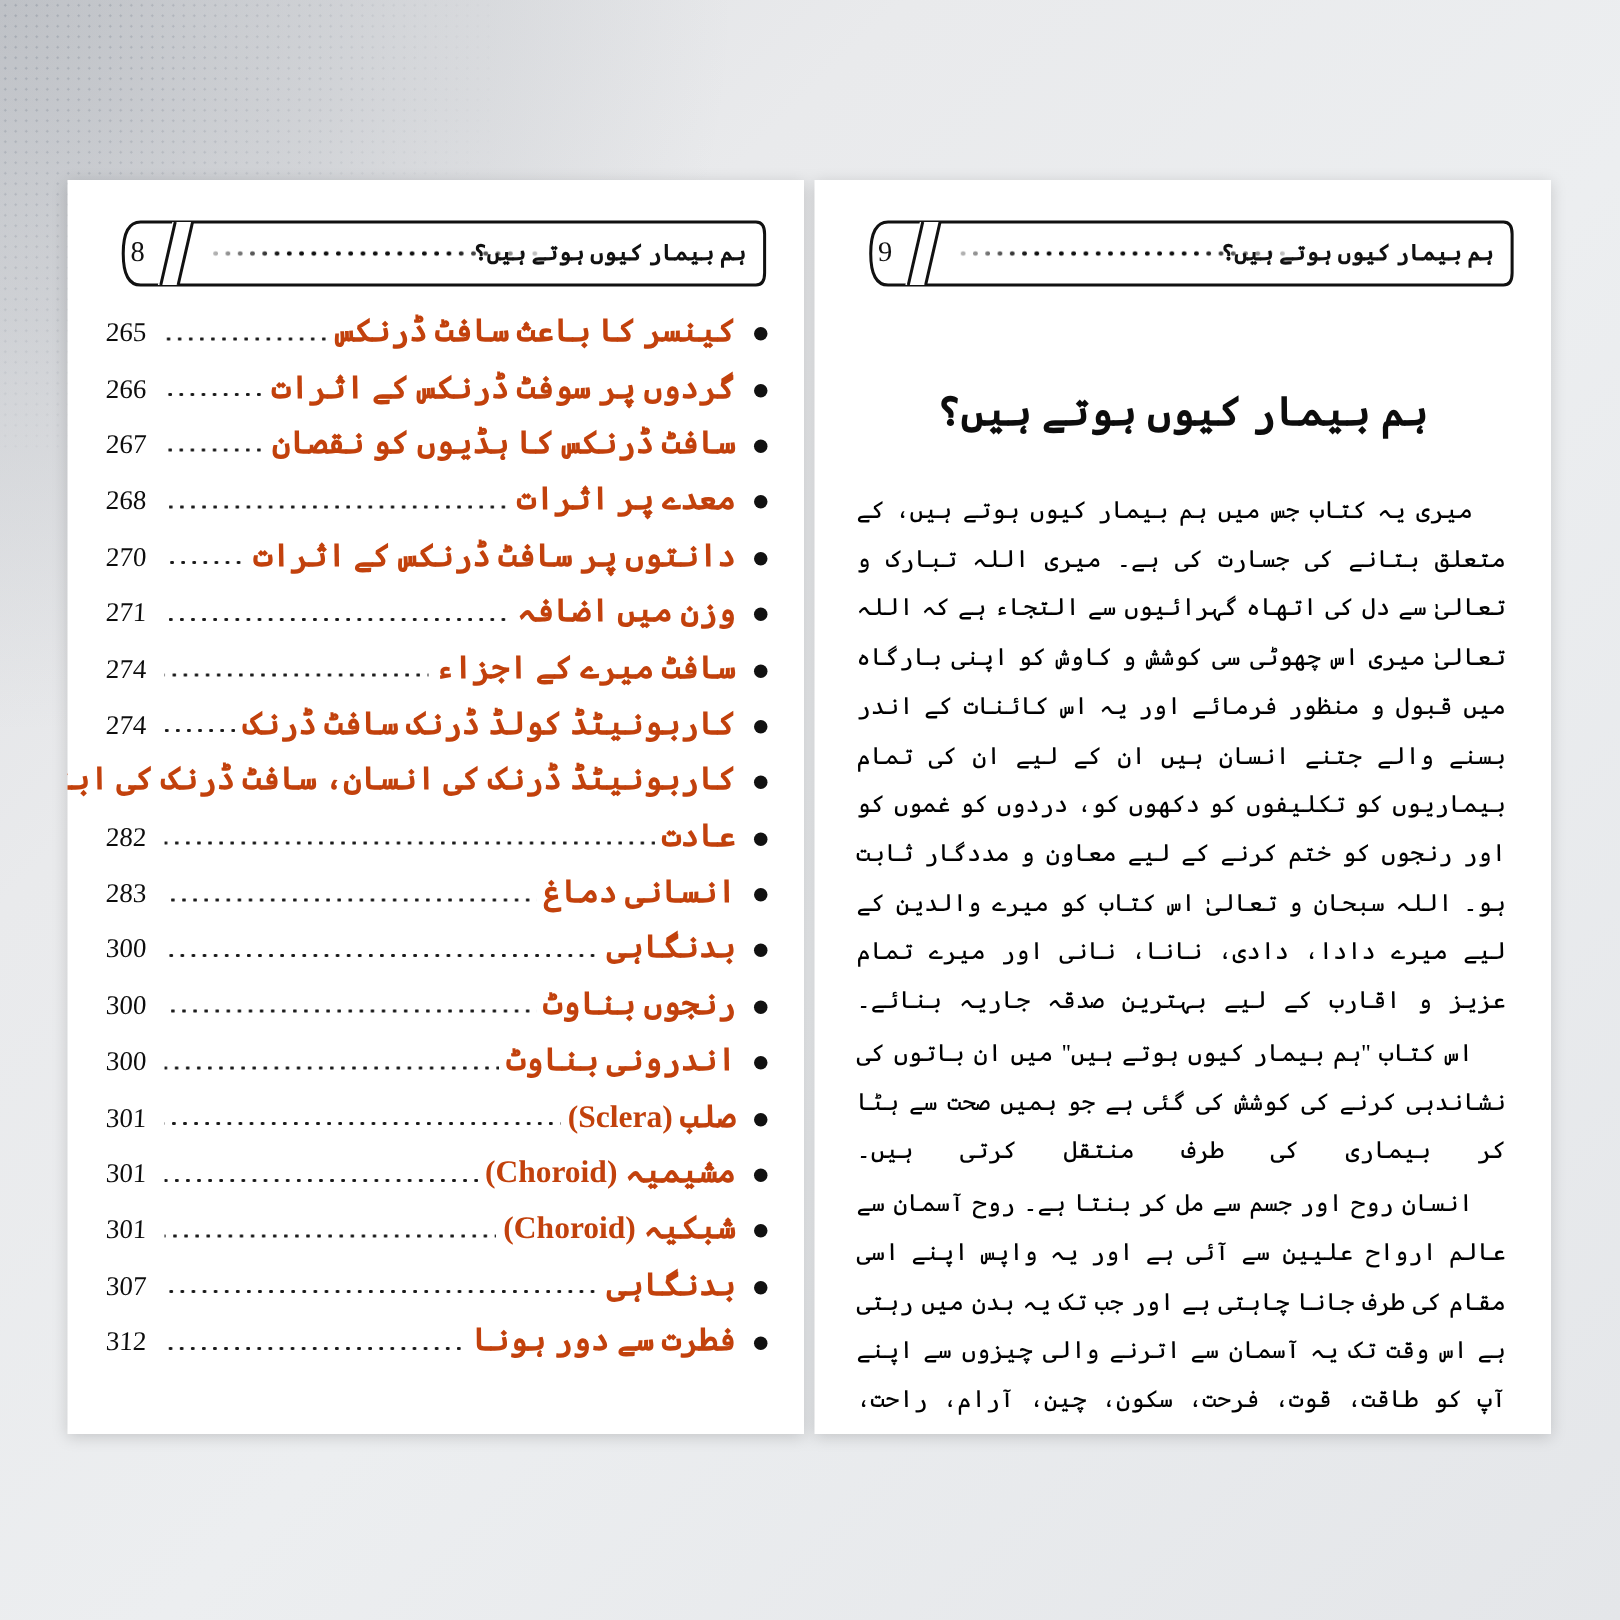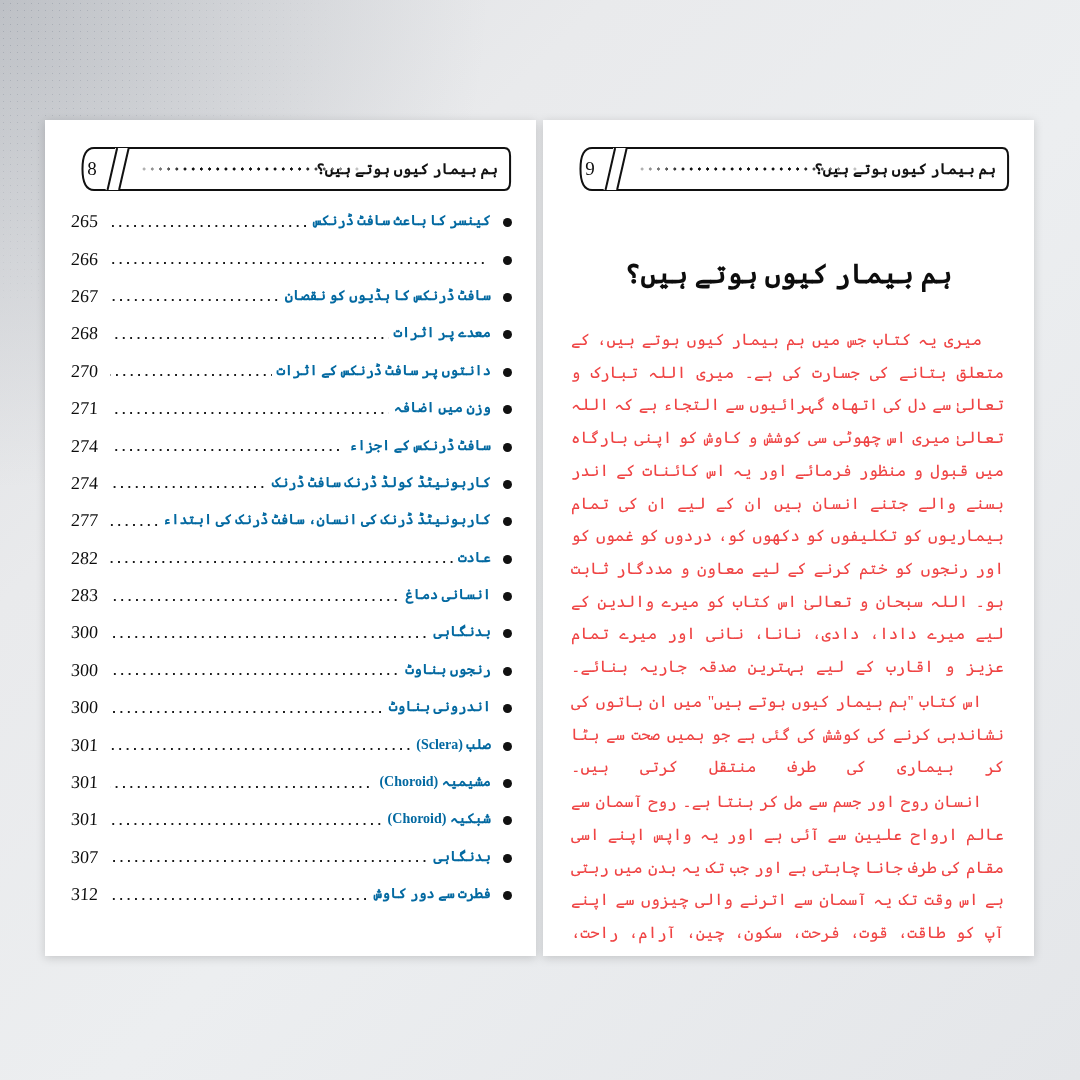--- a/index.html
+++ b/index.html
@@ -114,23 +114,23 @@
     flex: 0 0 auto;
     width: 9px; height: 9px;
     border-radius: 50%;
     background: #111;
     margin-left: 12px;
     margin-right: 2px;
   }
   .toc-label {
     flex: 0 0 auto;
     font-family: "Liberation Serif", serif;
-    font-size: 14px;
+    font-size: 21px;
     font-weight: 700;
-    color: #0369a1;
+    color: #c2410c;
     white-space: nowrap;
     direction: rtl;
     transform: translateY(-2px);
   }
   .toc-leader {
     flex: 1 1 auto;
     height: 6px;
     margin: 0 5px;
     background-image: radial-gradient(circle, #1a1a1a 1.05px, transparent 1.35px);
     background-size: 7.4px 6px;
@@ -161,21 +161,21 @@
     margin: 34px 30px 0 28px;
     direction: rtl;
     text-align: justify;
     text-align-last: justify;
   }
   .body-copy p {
     margin: 0 0 2px 0;
     font-family: "Liberation Serif", serif;
     font-size: 16.2px;
     line-height: 2.02;
-    color: #ef4444;
+    color: #000000;
     text-indent: 22px;
     text-align: justify;
     text-align-last: justify;
     word-spacing: 1px;
   }
 </style>
 </head>
 <body>
 
 <div id="backdrop"></div>
@@ -199,20 +199,21 @@
     <div class="toc">
 
     <div class="toc-row">
           <span class="toc-bullet"></span>
           <span class="toc-label">کینسر کا باعث سافٹ ڈرنکس</span>
           <span class="toc-leader"></span>
           <span class="toc-page">265</span>
         </div>
         <div class="toc-row">
           <span class="toc-bullet"></span>
+          <span class="toc-label">گردوں پر سوفٹ ڈرنکس کے اثرات</span>
           <span class="toc-leader"></span>
           <span class="toc-page">266</span>
         </div>
         <div class="toc-row">
           <span class="toc-bullet"></span>
           <span class="toc-label">سافٹ ڈرنکس کا ہڈیوں کو نقصان</span>
           <span class="toc-leader"></span>
           <span class="toc-page">267</span>
         </div>
         <div class="toc-row">
@@ -228,21 +229,21 @@
           <span class="toc-page">270</span>
         </div>
         <div class="toc-row">
           <span class="toc-bullet"></span>
           <span class="toc-label">وزن میں اضافہ</span>
           <span class="toc-leader"></span>
           <span class="toc-page">271</span>
         </div>
         <div class="toc-row">
           <span class="toc-bullet"></span>
-          <span class="toc-label">سافٹ ڈرنکس کے اجزاء</span>
+          <span class="toc-label">سافٹ میرے کے اجزاء</span>
           <span class="toc-leader"></span>
           <span class="toc-page">274</span>
         </div>
         <div class="toc-row">
           <span class="toc-bullet"></span>
           <span class="toc-label">کاربونیٹڈ کولڈ ڈرنک سافٹ ڈرنک</span>
           <span class="toc-leader"></span>
           <span class="toc-page">274</span>
         </div>
         <div class="toc-row">
@@ -300,21 +301,21 @@
           <span class="toc-page">301</span>
         </div>
         <div class="toc-row">
           <span class="toc-bullet"></span>
           <span class="toc-label">بدنگاہی</span>
           <span class="toc-leader"></span>
           <span class="toc-page">307</span>
         </div>
         <div class="toc-row">
           <span class="toc-bullet"></span>
-          <span class="toc-label">فطرت سے دور کاوش</span>
+          <span class="toc-label">فطرت سے دور ہونا</span>
           <span class="toc-leader"></span>
           <span class="toc-page">312</span>
         </div>
       </div>
 
   </div>
 
   <div class="page">
 
     <div class="header-band">

